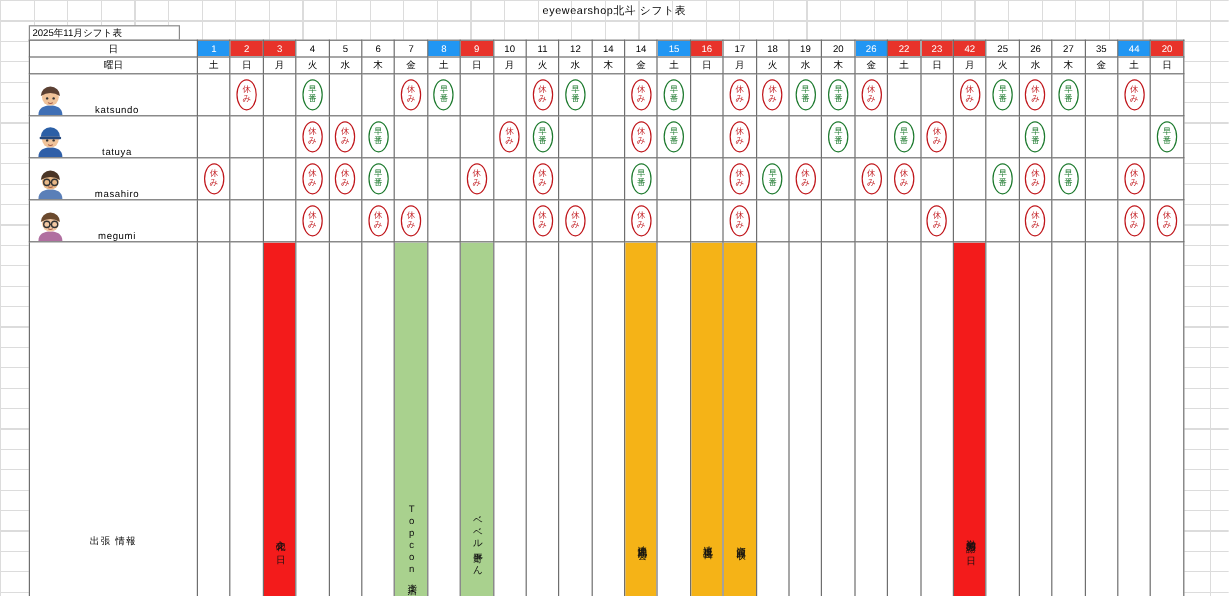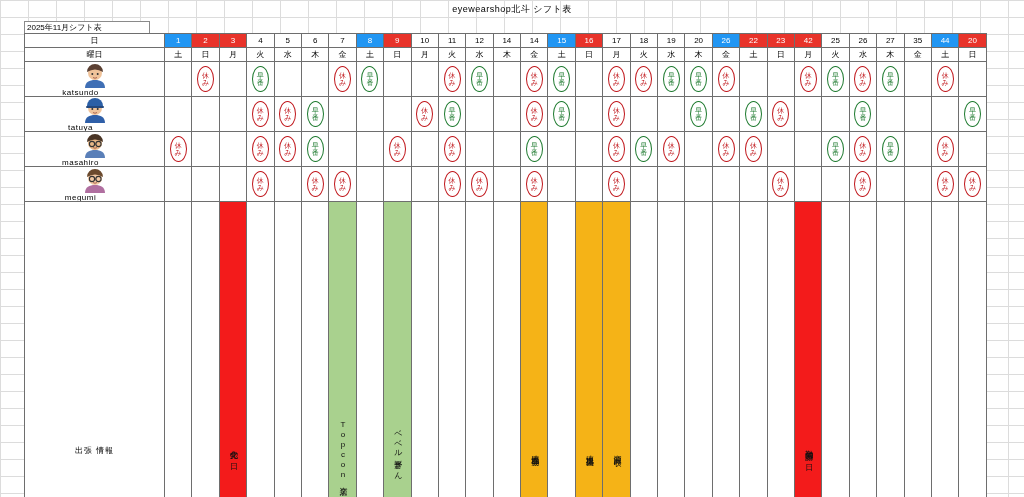--- a/index.html
+++ b/index.html
@@ -55,21 +55,21 @@
   col.day{width:27.4px;}
   .hdr-row td{height:13px;}
   .daynum{color:#ffffff;font-size:8px;}
   .dow-row td{height:13px;font-size:8px;margin-left:45px;}
   .person-row td{height:34px;}
   .person-cell{
     text-align:left;
     position:relative;
   }
   .person-inner{
-    display:flex;align-items:center;height:34px;flex-direction:column;
+    display:flex;align-items:flex-end;height:34px;
   }
   .avatar{
     width:26px;height:26px;margin-left:4px;margin-right:4px;
     flex:0 0 auto;position:relative;
   }
   .person-name{
     font-size:8px;letter-spacing:0.5px;
     flex:1 1 auto;text-align:center;padding-right:28px;
   }
   

